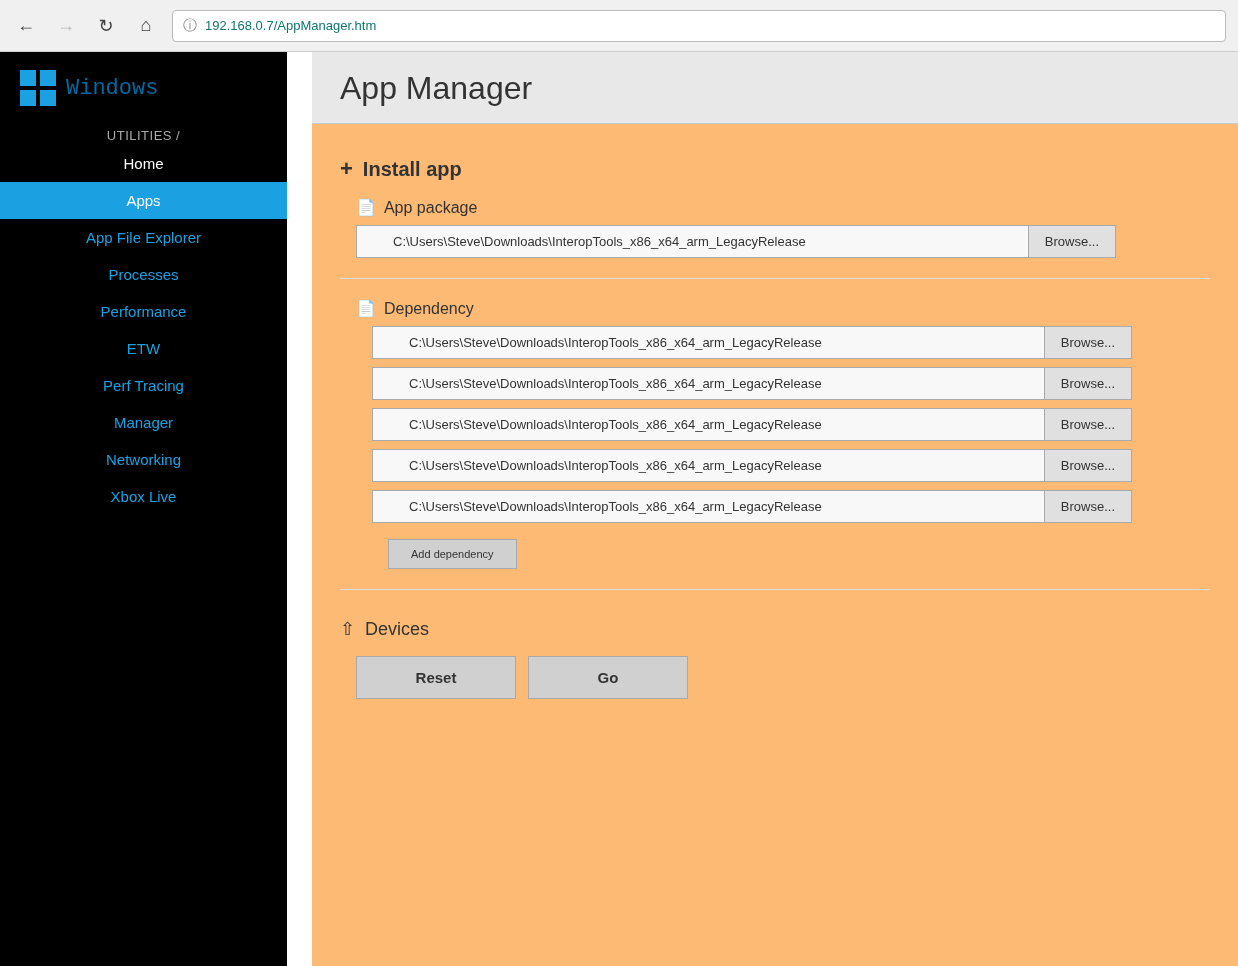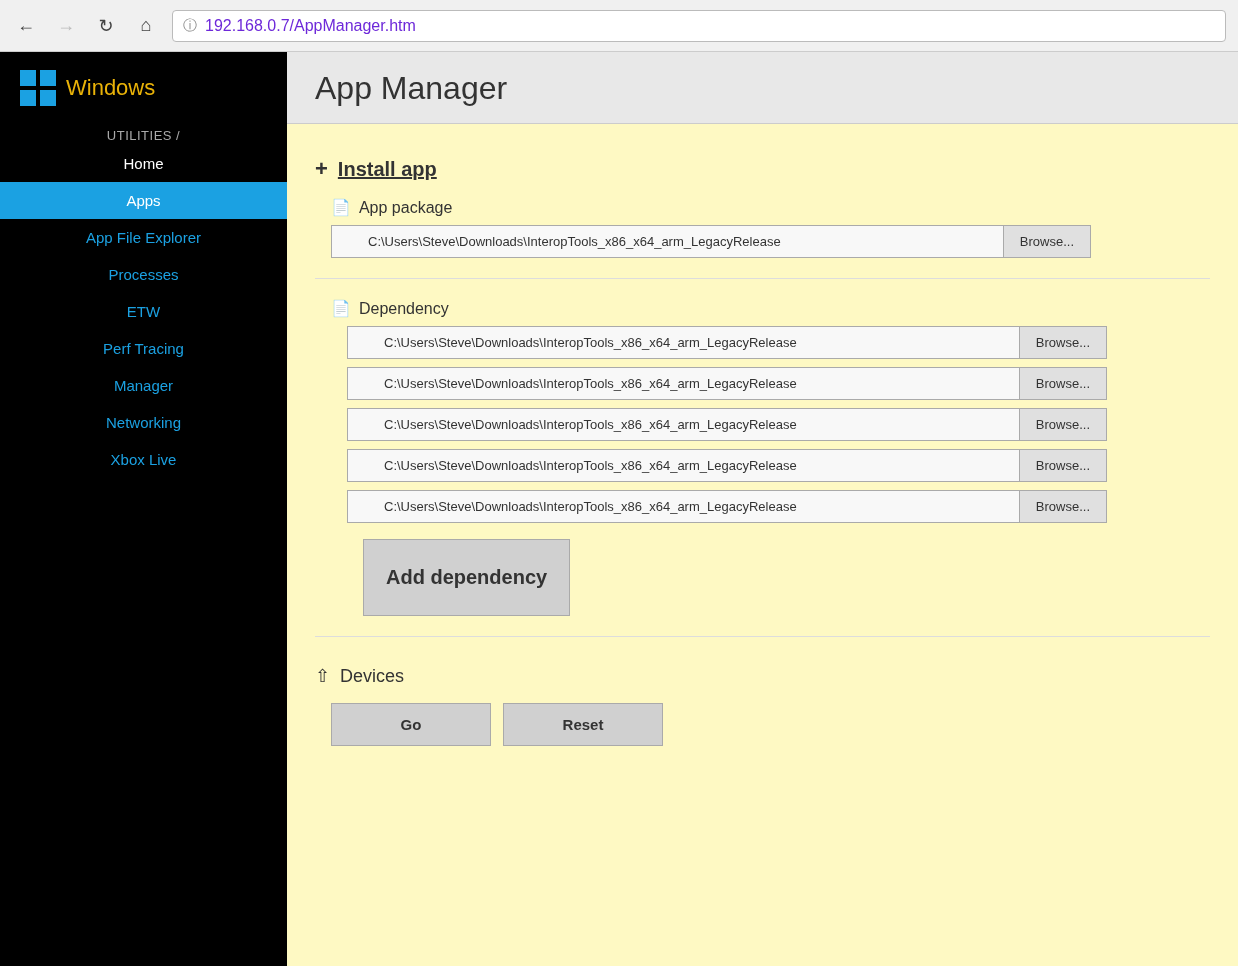--- a/index.html
+++ b/index.html
@@ -14,64 +14,64 @@
       background: none; border: none; cursor: pointer; font-size: 18px; color: #444; width: 28px; height: 28px;
       display: flex; align-items: center; justify-content: center; border-radius: 50%;
     }
     .nav-btn.disabled { color: #bbb; cursor: default; }
     .address-bar {
       flex: 1; display: flex; align-items: center; background: #fff; border: 1px solid #bbb;
       border-radius: 4px; padding: 4px 10px; gap: 8px; height: 32px;
     }
     .address-bar .info-icon { color: #888; font-size: 14px; }
     .address-bar input {
-      border: none; outline: none; font-size: 16px; color: #6d28d9; width: 100%; background: transparent;
+      border: none; outline: none; font-size: 13px; color: #0f766e; width: 100%; background: transparent;
     }
 
     
     .app-body { display: flex; flex: 1; overflow: hidden; }
 
     
     .sidebar {
       width: 287px; background: #000; color: #fff; flex-shrink: 0;
       display: flex; flex-direction: column; overflow-y: auto;
     }
     .sidebar-logo {
       display: flex; align-items: center; gap: 10px; padding: 18px 20px 14px 20px;
     }
     .windows-icon { width: 36px; height: 36px; flex-shrink: 0; }
-    .sidebar-logo-text { font-size: 22px; color: #eab308; font-weight: 300; }
+    .sidebar-logo-text { font-size: 22px; color: #0369a1; font-weight: 300; font-family: Liberation Mono, monospace; }
     .sidebar-section-label {
       color: #aaa; font-size: 13px; text-align: center; padding: 8px 0 2px 0; letter-spacing: 0.5px;
     }
     .sidebar-nav { display: flex; flex-direction: column; }
     .sidebar-item {
       text-align: center; padding: 10px 12px; font-size: 15px; cursor: pointer; color: #1ba1e2;
       text-decoration: none; display: block;
     }
     .sidebar-item.active { background: #1ba1e2; color: #fff; }
     .sidebar-item.white { color: #fff; }
 
     
     .content {
-      flex: 1; overflow-y: auto; background: #fef9c3;
+      flex: 1; overflow-y: auto; background: #fdba74; margin-left: 25px;
     }
     .page-header {
       background: #e8e8e8; padding: 18px 28px 16px 28px; border-bottom: 1px solid #ccc;
     }
     .page-title { font-size: 32px; font-weight: 300; color: #333; }
 
     .page-body { padding: 24px 28px; }
 
     
     .section-header {
       display: flex; align-items: center; gap: 10px; margin-bottom: 16px; margin-top: 8px;
     }
     .section-plus { font-size: 22px; font-weight: bold; color: #333; }
-    .section-title { font-size: 20px; font-weight: bold; color: #333; text-decoration: underline; }
+    .section-title { font-size: 20px; font-weight: bold; color: #333; }
     .section-divider { border: none; border-top: 1px solid #ddd; margin: 20px 0; }
 
     
     .field-row { margin-bottom: 16px; padding-left: 16px; }
     .field-label-row { display: flex; align-items: center; gap: 8px; margin-bottom: 8px; }
     .file-icon { font-size: 16px; color: #555; }
     .field-label { font-size: 16px; color: #333; }
 
     .file-input-row {
       display: flex; align-items: stretch; border: 1px solid #aaa; background: #f8f8f8;
@@ -86,22 +86,22 @@
       background: #e0e0e0; border: none; border-left: 1px solid #aaa; padding: 8px 16px;
       font-size: 13px; cursor: pointer; color: #333; white-space: nowrap;
       flex-shrink: 0;
     }
 
     .dependency-fields { padding-left: 16px; }
     .dep-row { margin-bottom: 8px; }
 
     
     .add-dep-btn {
-      background: #d0d0d0; border: 1px solid #aaa; padding: 26px 22px;
-      font-size: 20px; font-weight: bold; cursor: pointer; color: #333;
+      background: #d0d0d0; border: 1px solid #aaa; padding: 8px 22px;
+      font-size: 11px; font-weight: normal; cursor: pointer; color: #333;
       margin-top: 8px; margin-left: 16px;
     }
 
     
     .deploy-section { margin-top: 28px; }
     .deploy-header { display: flex; align-items: center; gap: 10px; margin-bottom: 16px; }
     .deploy-icon { font-size: 18px; color: #333; }
     .deploy-title { font-size: 18px; color: #333; }
     .action-buttons { display: flex; gap: 12px; padding-left: 16px; }
     .action-btn {
@@ -136,20 +136,21 @@
         <rect x="20" y="20" width="16" height="16" fill="#1ba1e2"></rect>
       </svg>
       <span class="sidebar-logo-text">Windows</span>
     </div>
     <div class="sidebar-nav">
       <div class="sidebar-section-label">UTILITIES /</div>
       <a class="sidebar-item white" href="#">Home</a>
       <a class="sidebar-item active" href="#">Apps</a>
       <a class="sidebar-item" href="#">App File Explorer</a>
       <a class="sidebar-item" href="#">Processes</a>
+      <a class="sidebar-item" href="#">Performance</a>
       <a class="sidebar-item" href="#">ETW</a>
       <a class="sidebar-item" href="#">Perf Tracing</a>
       <a class="sidebar-item" href="#">Manager</a>
       <a class="sidebar-item" href="#">Networking</a>
       <a class="sidebar-item" href="#">Xbox Live</a>
     </div>
   </div>
 
   <div class="content">
     <div class="page-header">
@@ -222,20 +223,20 @@
       </div>
 
       <hr class="section-divider">
 
       <div class="deploy-section">
         <div class="deploy-header">
           <span class="deploy-icon">⇧</span>
           <span class="deploy-title">Devices</span>
         </div>
         <div class="action-buttons">
+          <button class="action-btn">Reset</button>
           <button class="action-btn">Go</button>
-          <button class="action-btn">Reset</button>
         </div>
       </div>
 
     </div>
   </div>
 </div>
 
 </body></html>

